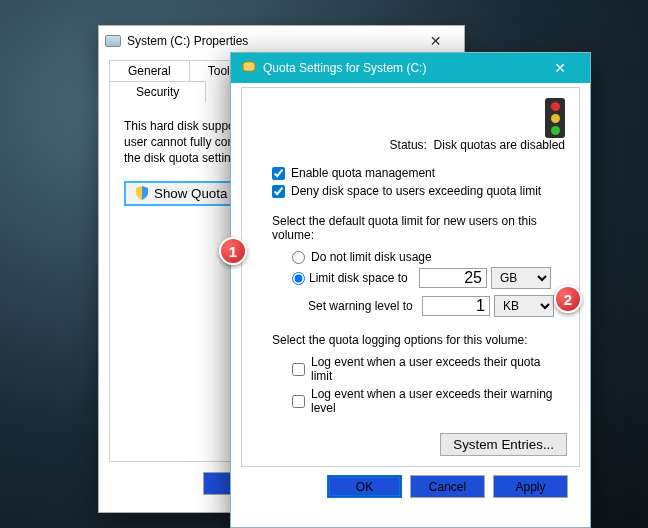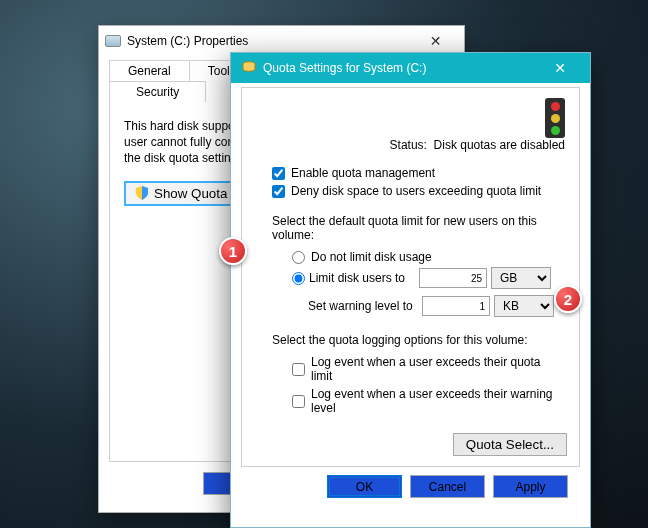--- a/index.html
+++ b/index.html
@@ -122,21 +122,21 @@
   .chk-row { display:flex; align-items:center; gap:6px; margin:4px 0 4px 16px; }
   input[type=checkbox]{ width:13px; height:13px; margin:0; accent-color:#0078d4;}
   input[type=radio]{ width:13px; height:13px; margin:0;}
   .section-label { margin:16px 0 8px 16px; }
   .radio-row { display:flex; align-items:center; gap:6px; margin:3px 0 3px 36px; }
   .num-input {
     width:68px; height:20px;
     border:1px solid #a0a0a0;
     text-align:right;
     padding:1px 4px;
-    font-family:inherit; font-size:10px;
+    font-family:inherit; font-size:16px;
   }
   .unit-select {
     width:60px; height:22px;
     border:1px solid #a0a0a0;
     background:#eee;
     font-family:inherit; font-size:12px;
     padding-left:4px;
   }
   .warn-row { display:flex; align-items:center; gap:4px; margin:6px 0 4px 52px;}
   .limit-row { display:flex; align-items:center; gap:4px; }
@@ -260,21 +260,21 @@
 
       <div class="section-label">Select the default quota limit for new users on this volume:</div>
 
       <label class="radio-row">
         <input type="radio" name="limit" style="">
         <span>Do not limit disk usage</span>
       </label>
 
       <div class="radio-row limit-row">
         <input type="radio" name="limit" checked="" style="">
-        <span style="width:106px;">Limit disk users to</span>
+        <span style="width:106px;">Limit disk space to</span>
         <input class="num-input" value="25" style="">
         <select class="unit-select">
           <option>GB</option>
         </select>
       </div>
 
       <div class="warn-row">
         <span style="width:110px;">Set warning level to</span>
         <input class="num-input" value="1" style="">
         <select class="unit-select">
@@ -287,21 +287,21 @@
       <label class="chk-row" style="margin-left:36px">
         <input type="checkbox" style="">
         <span>Log event when a user exceeds their quota limit</span>
       </label>
 
       <label class="chk-row" style="margin-left:36px">
         <input type="checkbox" style="">
         <span>Log event when a user exceeds their warning level</span>
       </label>
 
-      <button class="quota-entries-btn">Quota Select...</button>
+      <button class="quota-entries-btn">System Entries...</button>
     </div>
 
     <div class="quota-footer">
       <button class="dlg-btn default">OK</button>
       <button class="dlg-btn">Cancel</button>
       <button class="dlg-btn">Apply</button>
     </div>
   </div>
 </div>
 

